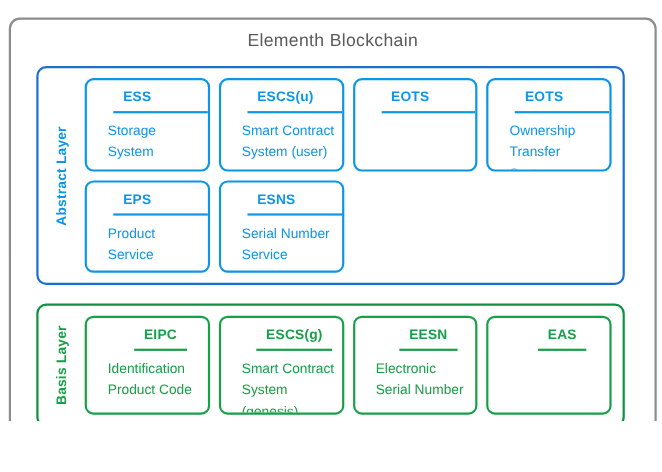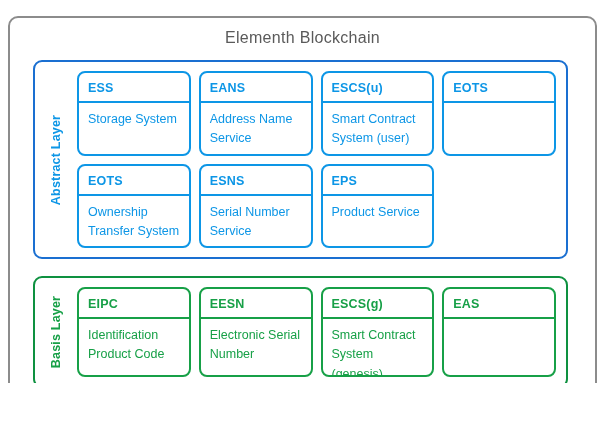--- a/index.html
+++ b/index.html
@@ -76,33 +76,34 @@
   .layer.basis   .cards-grid { grid-template-rows:1fr; }
 
   .card {
     background:#ffffff;
     border-radius:8px;
     display:flex;
     flex-direction:column;
     overflow:hidden;
   }
   .layer.abstract .card { border:2px solid var(--abstract_accent, #0d96e6); color:var(--abstract_accent, #0d96e6); }
-  .layer.basis   .card { border:2px solid var(--basis_accent, #17a047); color:var(--basis_accent, #17a047); }
+  .layer.basis   .card { border:2px solid var(--basis_accent, #17a047); color:var(--basis_accent, #17a047);align-items:center; }
 
   .card-header {
     padding:8px 9px 6px 9px;
     font-size:12.5px;
     font-weight:bold;
     letter-spacing:.2px;
+    margin-left:24px;
   }
   .layer.abstract .card-header { border-bottom:2px solid var(--abstract_accent, #0d96e6); }
   .layer.basis   .card-header { border-bottom:2px solid var(--basis_accent, #17a047); }
 
   .card-body {
-    padding:7px 5px 6px 9px;
+    padding:7px 5px 6px 19px;
     font-size:12.5px;
     line-height:1.55;
   }
 </style>
 </head>
 <body>
 
 <div class="canvas">
   <div class="outer-box">
 
@@ -112,71 +113,67 @@
       <div class="label-strip">
         <div class="vlabel">Abstract Layer</div>
       </div>
       <div class="cards-grid">
 
         <div class="card">
           <div class="card-header">ESS</div>
           <div class="card-body">Storage System</div>
         </div>
 
-        <div class="card">
-          <div class="card-header">EANS</div>
-          <div class="card-body">Address Name Service</div>
-        </div>
 
         <div class="card">
           <div class="card-header">ESCS(u)</div>
           <div class="card-body">Smart Contract System (user)</div>
         </div>
 
         <div class="card">
           <div class="card-header">EOTS</div>
         </div>
 
         <div class="card">
           <div class="card-header">EOTS</div>
           <div class="card-body">Ownership Transfer System</div>
         </div>
 
         <div class="card">
-          <div class="card-header">ESNS</div>
-          <div class="card-body">Serial Number Service</div>
+          <div class="card-header">EPS</div>
+          <div class="card-body">Product Service</div>
         </div>
 
         <div class="card">
-          <div class="card-header">EPS</div>
-          <div class="card-body">Product Service</div>
+          <div class="card-header">ESNS</div>
+          <div class="card-body">Serial Number Service</div>
         </div>
 
       </div>
     </div>
 
     <div class="layer basis">
       <div class="label-strip">
         <div class="vlabel">Basis Layer</div>
       </div>
       <div class="cards-grid">
 
         <div class="card">
           <div class="card-header">EIPC</div>
           <div class="card-body">Identification Product Code</div>
         </div>
 
         <div class="card">
-          <div class="card-header">EESN</div>
-          <div class="card-body">Electronic Serial Number</div>
+          <div class="card-header">ESCS(g)</div>
+          <div class="card-body">Smart Contract System (genesis)</div>
         </div>
 
         <div class="card">
-          <div class="card-header">ESCS(g)</div>
-          <div class="card-body">Smart Contract System (genesis)</div>
+          <div class="card-header">EESN</div>
+          <div class="card-body">Electronic Serial Number</div>
         </div>
 
         <div class="card">
           <div class="card-header">EAS</div>
         </div>
 
       </div>
     </div>
 
   </div>

